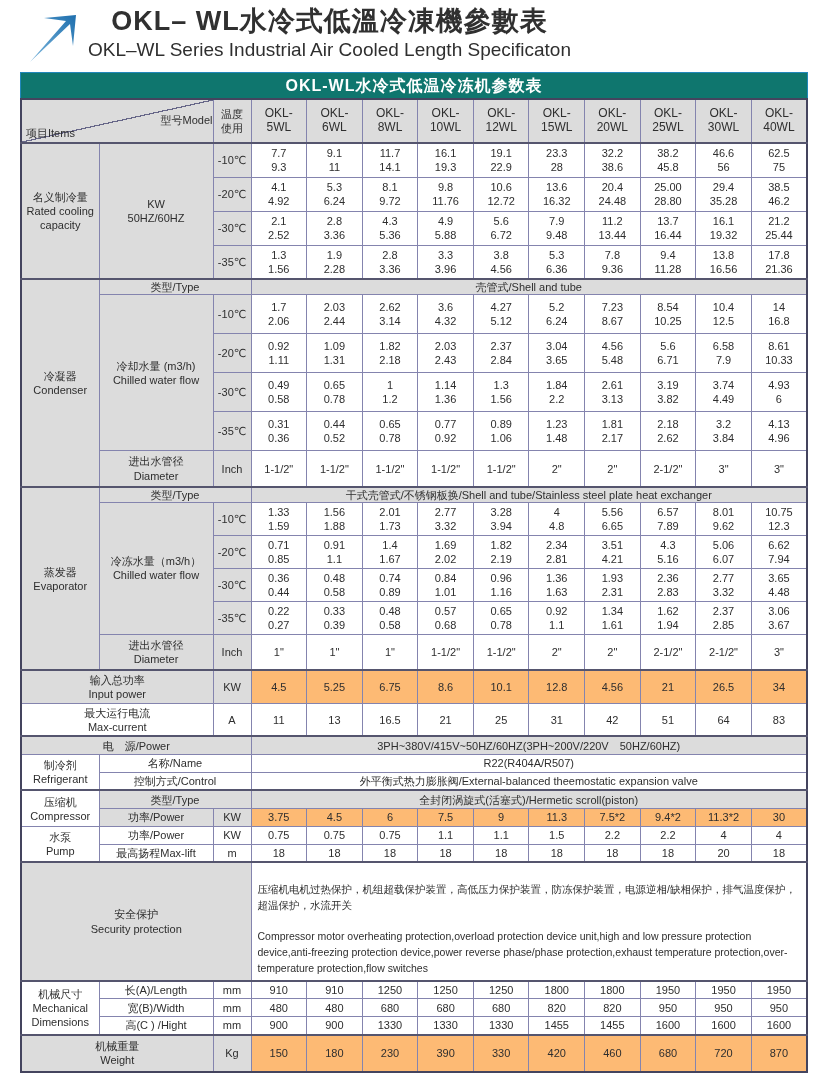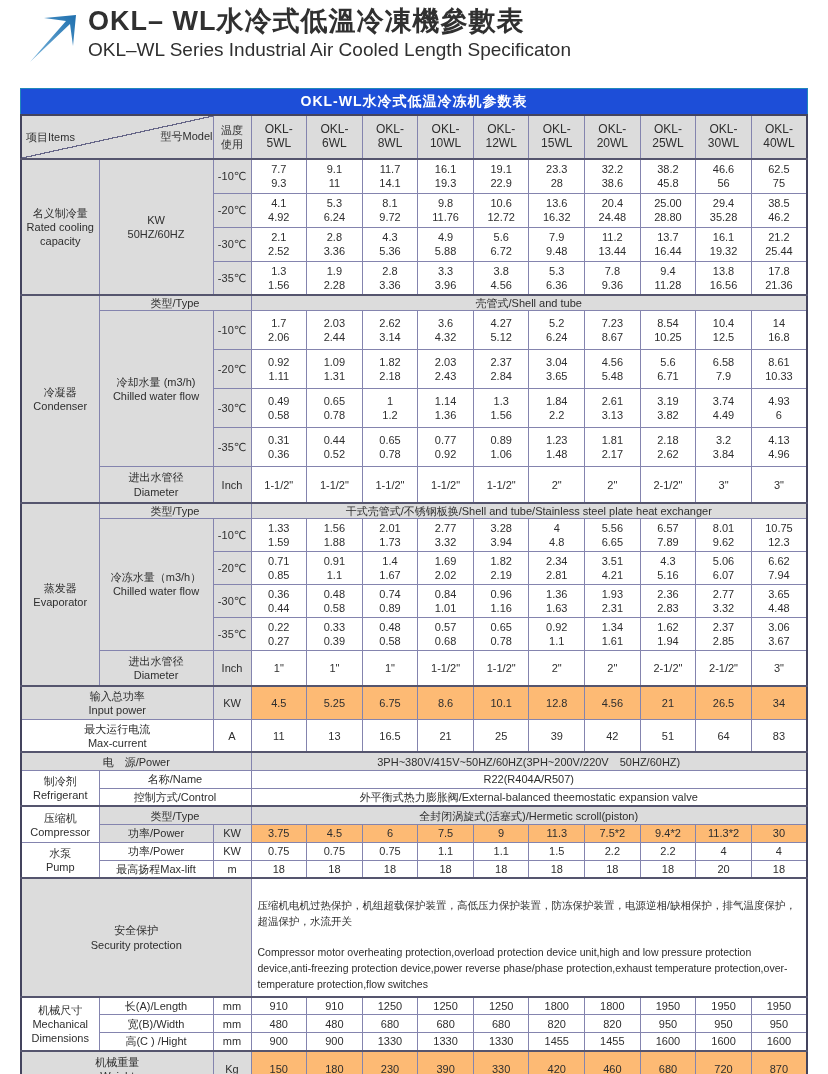--- a/index.html
+++ b/index.html
@@ -1,46 +1,46 @@
 <!DOCTYPE html>
 <html><head>
 <meta charset="utf-8">
 <style>
   html,body{margin:0;padding:0;background:#ffffff;}
   body{width:828px;min-height:1074px;font-family:"Liberation Sans","DejaVu Sans",sans-serif;color:#2e2e2e;}
   .page{padding:4px 20px 10px 20px;}
   
-  .hdr{display:flex;align-items:flex-start;margin-bottom:24px;}
+  .hdr{display:flex;align-items:flex-start;margin-bottom:8px;text-align:center;}
   .logo{width:64px;height:58px;flex:0 0 64px;margin-top:2px;}
   .titles{padding-left:4px;}
   .title-zh{font-size:27px;font-weight:bold;color:#303030;letter-spacing:1px;line-height:1.15;margin-top:2px;}
   .title-en{font-size:19px;color:#2f2f2f;line-height:1.2;margin-top:2px;}
   
-  .tbar{width:786px;height:25px;background:#1d4ed8;border:1px solid #2187bb;border-bottom:none;
-        color:#ffffff;font-size:14px;font-weight:bold;text-align:center;line-height:25px;letter-spacing:1px;}
+  .tbar{width:786px;height:25px;background:#0f766e;border:1px solid #2187bb;border-bottom:none;
+        color:#ffffff;font-size:16px;font-weight:bold;text-align:center;line-height:25px;letter-spacing:1px;}
   
   table{border-collapse:collapse;table-layout:fixed;width:788px;font-size:11px;}
   td,th{border:1px solid #8484ae;text-align:center;vertical-align:middle;padding:0 1px;
         white-space:pre-line;line-height:1.28;font-weight:normal;color:#2e2e2e;}
   table{border:2px solid #44445e;}
   tr.sec > td, tr.sec > th{border-top:2px solid #55556e;}
   .g{background:#dcdcdc;}
   .w{background:#ffffff;}
   .val{background:#ffffff;}
   .gval{background:#fdba74;}
   .left{text-align:left;padding:3px 6px;margin-left:40px;}
   
   tr.h-hdr{height:33px;} tr.h-big{height:34px;} tr.h-flow{height:39px;} tr.h-flow2{height:33px;}
   tr.h-type{height:15px;} tr.h-dia{height:36px;} tr.h-mid{height:33px;} tr.h-one{height:18px;}
   tr.h-sec{height:78px;} tr.h-wt{height:37px;}
   .model{font-size:12px;background:#dcdcdc;line-height:1.15;}
   
   .diag{position:relative;background:#dcdcdc;
     background-image:linear-gradient(to bottom right,transparent calc(50% - 0.6px),#666688 calc(50% - 0.6px),#666688 calc(50% + 0.6px),transparent calc(50% + 0.6px));}
-  .diag .c1{position:absolute;left:4px;bottom:14px;font-size:11px;}
+  .diag .c1{position:absolute;left:4px;bottom:2px;font-size:11px;}
   .diag .c2{position:absolute;right:0;top:30%;font-size:11px;}
   .sec-text{font-size:10.5px;line-height:1.5;text-align:left;}
 </style>
 </head>
 <body>
 
 <div class="page">
 
   <div class="hdr">
     <svg class="logo" viewBox="0 0 64 58">
@@ -454,21 +454,21 @@
         </tr>
     <tr class="h-mid">
       <td class="w" colspan="2">最大运行电流
 Max-current</td>
       <td class="w">A</td>
     <td class="val">11</td>
           <td class="val">13</td>
           <td class="val">16.5</td>
           <td class="val">21</td>
           <td class="val">25</td>
-          <td class="val">39</td>
+          <td class="val">31</td>
           <td class="val">42</td>
           <td class="val">51</td>
           <td class="val">64</td>
           <td class="val">83</td>
         </tr>
 
     <tr class="h-one sec">
       <td class="g" colspan="3">电　源/Power</td>
       <td class="g" colspan="10">3PH~380V/415V~50HZ/60HZ(3PH~200V/220V　50HZ/60HZ)</td>
     </tr>

